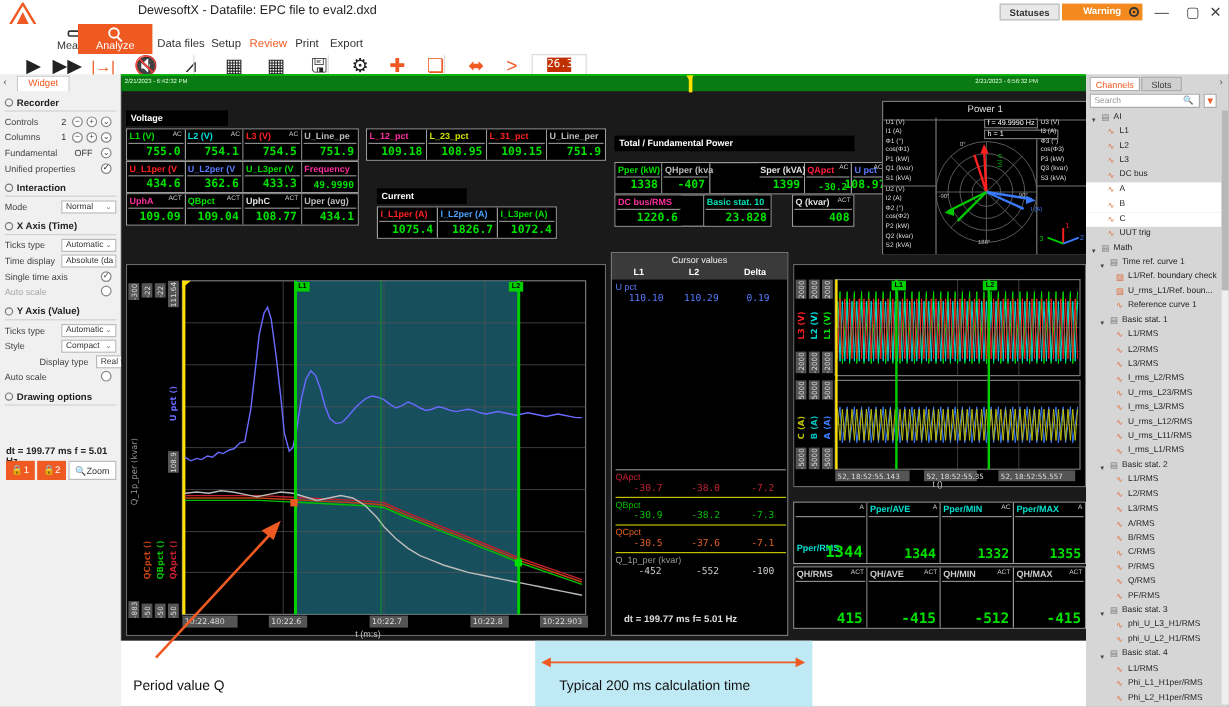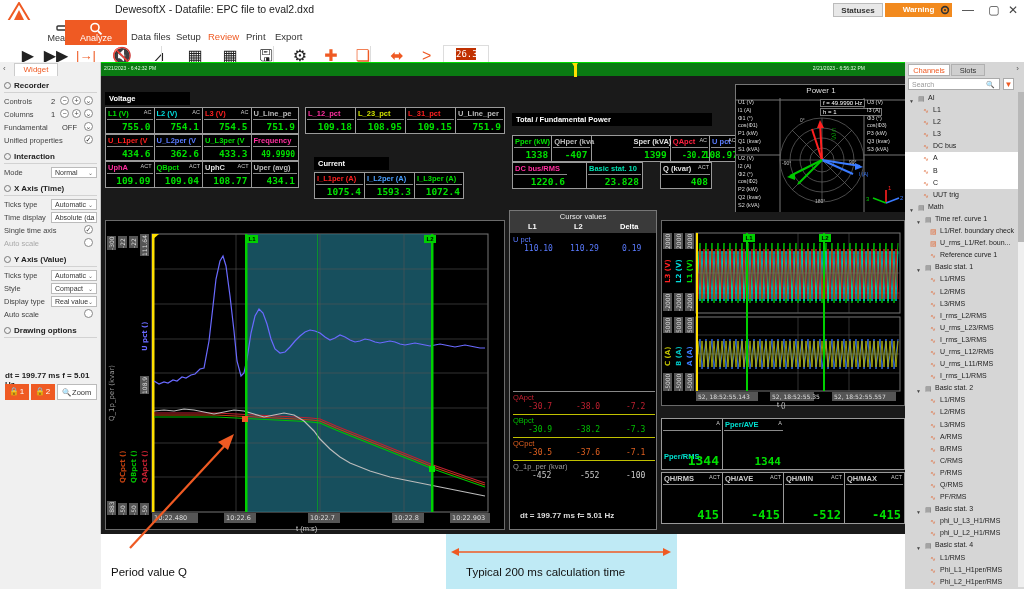--- a/index.html
+++ b/index.html
@@ -339,21 +339,21 @@
     </div>
     <div class="sb-rule" style="top:204px;"></div>
     <div class="sb-row" style="top:207px;">
       <span class="k">Ticks type</span>
       <span class="sb-drop"><span>Automatic</span><span class="ca">⌄</span></span>
     </div>
     <div class="sb-row" style="top:220px;">
       <span class="k">Style</span>
       <span class="sb-drop"><span>Compact</span><span class="ca">⌄</span></span>
     </div>
-    <div class="sb-row" style="top:233px;">
+    <div class="sb-row" style="top:233px;margin-left:29px;">
       <span class="k">Display type</span>
       <span class="sb-drop"><span>Real value</span><span class="ca">⌄</span></span>
     </div>
     <div class="sb-row" style="top:246px;">
       <span class="k">Auto scale</span>
       <span style="position:absolute;left:80px;top:1px;"><span class="cbtn"></span></span>
     </div>
 
     <div class="sb-sect" style="top:264px;">
       <span class="cir"></span><span>Drawing options</span>
@@ -484,21 +484,21 @@
     <div class="hdrbox" style="left:213px; top:95px; width:75px;">Current</div>
     <div class="grp" style="left:213px; top:110px; width:150px; height:27px;">
       <div class="tile" style="width:50px;">
         <div class="tname" style="color:#ff2020;">I_L1per (A)</div>
         <div class="tline"></div>
         <div class="tval">1075.4</div>
         </div>
       <div class="tile" style="width:50px;">
         <div class="tname" style="color:#4aa0ff;">I_L2per (A)</div>
         <div class="tline"></div>
-        <div class="tval">1593.3</div>
+        <div class="tval">1826.7</div>
         </div>
       <div class="tile" style="width:48px;">
         <div class="tname" style="color:#00e000;">I_L3per (A)</div>
         <div class="tline"></div>
         <div class="tval">1072.4</div>
         </div>
     </div>
 
     <div class="hdrbox" style="left:411px; top:51px; width:200px;">Total / Fundamental Power</div>
     <div class="grp" style="left:411px; top:73px; width:230px; height:27px;">
@@ -863,20 +863,32 @@
         <div class="tunit">A</div>
         <div class="tline"></div>
         <div class="tval" style="font-size:13px;">1344</div>
         </div>
       <div class="tile" style="width:61px;">
         <div class="tname" style="color:#00e0d0;">Pper/AVE</div>
         <div class="tunit">A</div>
         <div class="tline"></div>
         <div class="tval" style="font-size:11px;">1344</div>
         </div>
+      <div class="tile" style="width:61px;">
+        <div class="tname" style="color:#00e0d0;">Pper/MIN</div>
+        <div class="tunit">AC</div>
+        <div class="tline"></div>
+        <div class="tval" style="font-size:11px;">1332</div>
+        </div>
+      <div class="tile" style="width:59px;">
+        <div class="tname" style="color:#00e0d0;">Pper/MAX</div>
+        <div class="tunit">A</div>
+        <div class="tline"></div>
+        <div class="tval" style="font-size:11px;">1355</div>
+        </div>
     </div>
 
     <div class="grp" style="left:560px; top:410px; width:244px; height:52px;">
       <div class="tile" style="width:61px;">
         <div class="tname" style="color:#cccccc;">QH/RMS</div>
         <div class="tunit">ACT</div>
         <div class="tline"></div>
         <div class="tval" style="font-size:12px;">415</div>
         </div>
       <div class="tile" style="width:61px;">

